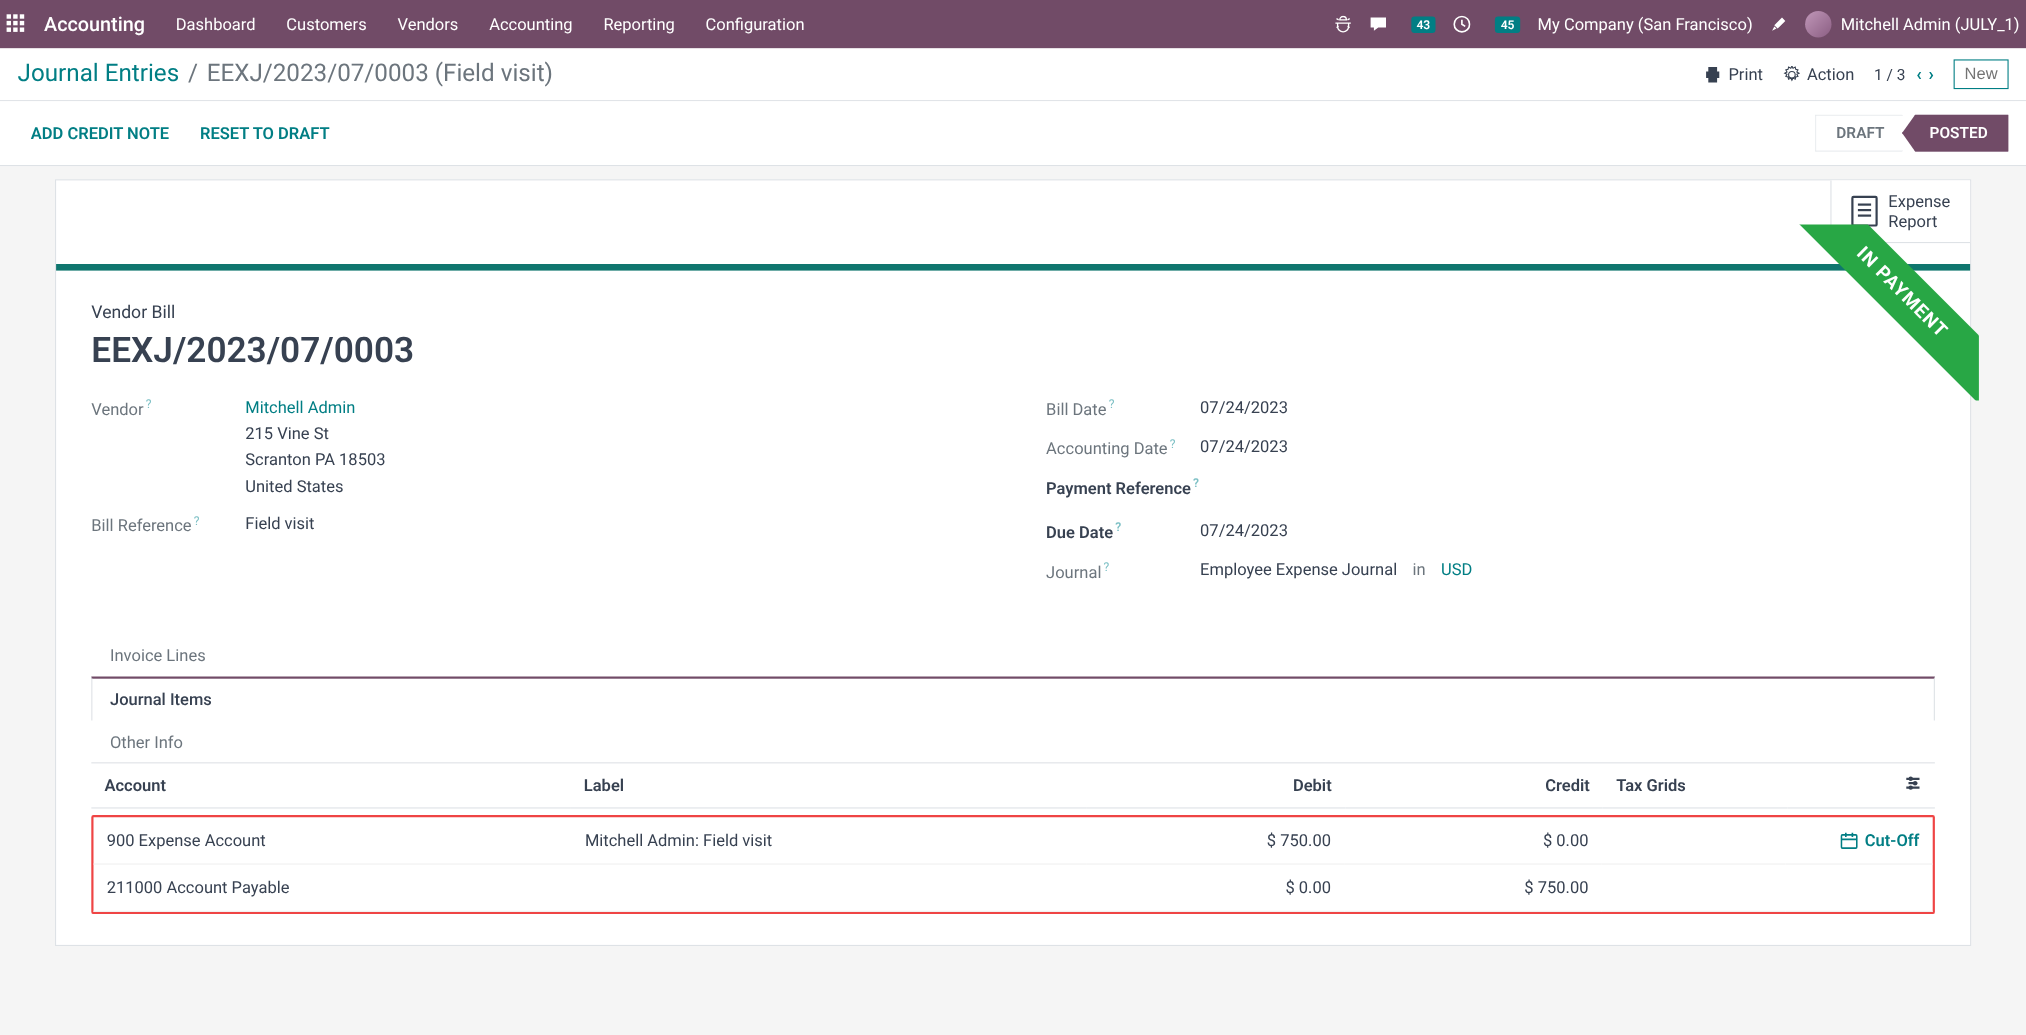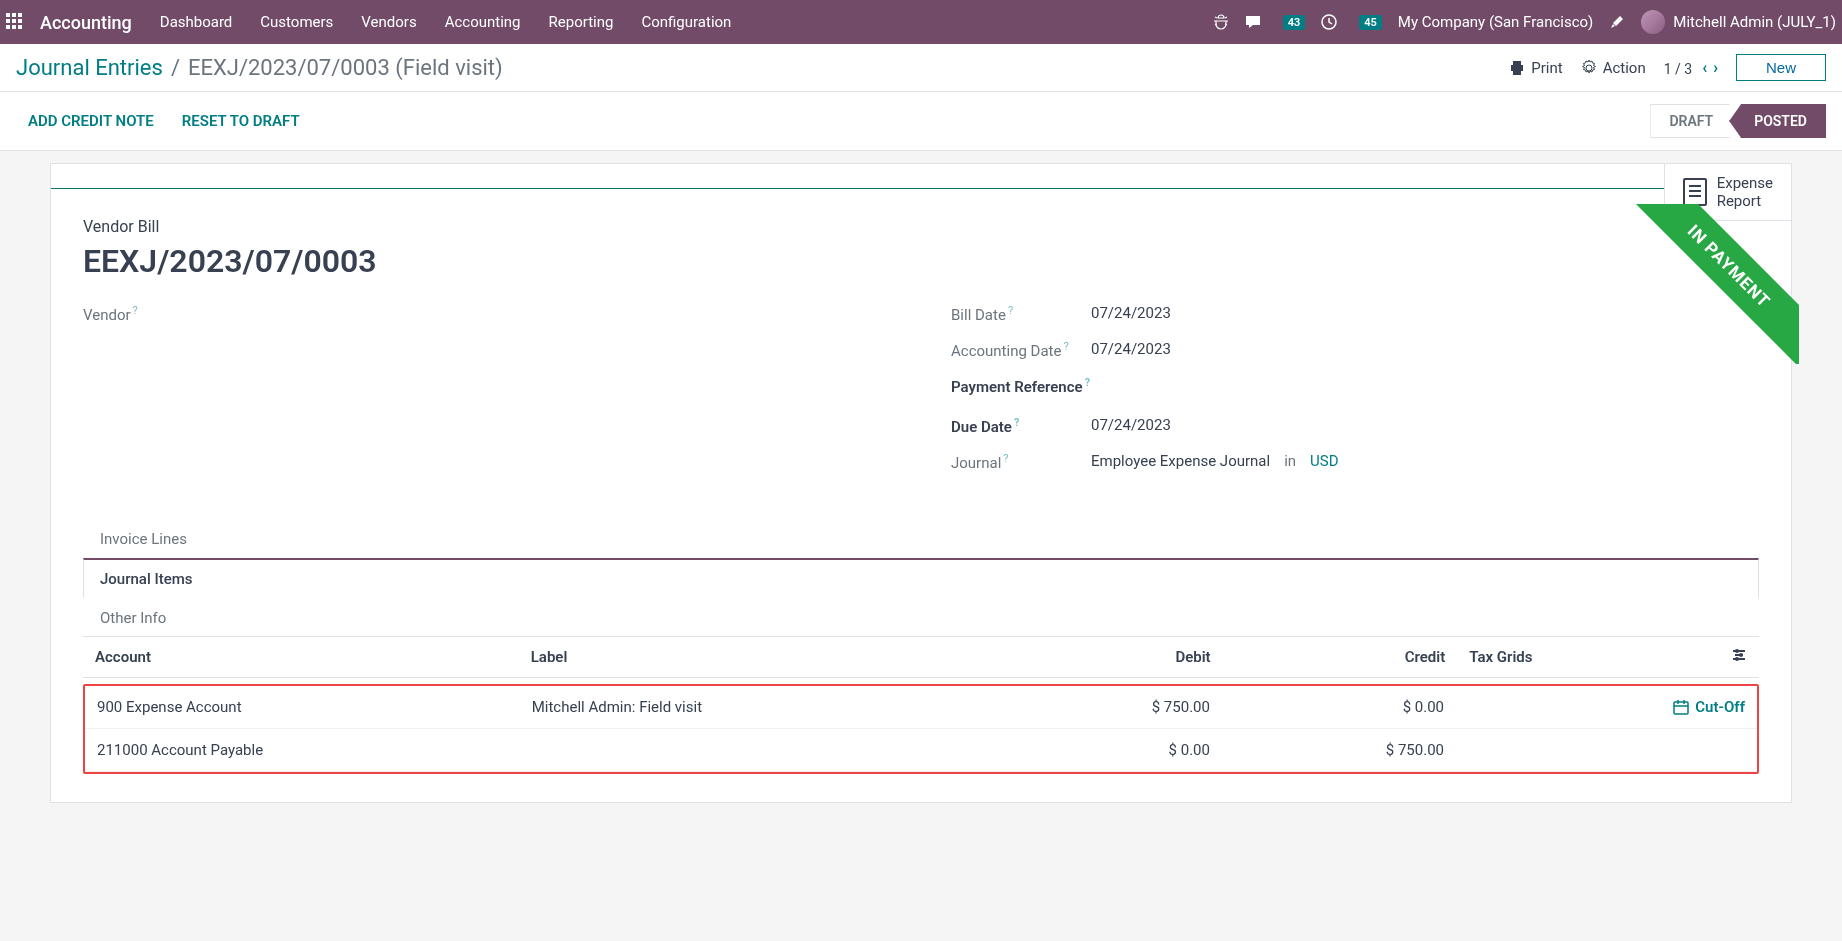--- a/index.html
+++ b/index.html
@@ -18,39 +18,39 @@
 
 .breadcrumb-bar { background: #fff; display: flex; align-items: center; padding: 10px 16px; border-bottom: 1px solid #dee2e6; }
 .breadcrumb { font-size: 22px; color: #017e84; display: flex; align-items: center; gap: 8px; flex: 1; }
 .breadcrumb .sep { color: #6c757d; }
 .breadcrumb .current { color: #6c757d; }
 .bc-actions { display: flex; align-items: center; gap: 18px; color: #374151; }
 .bc-action-btn { display: flex; align-items: center; gap: 6px; cursor: pointer; font-size: 15px; }
 .pager { display: flex; align-items: flex-end; gap: 10px; }
 .pager-arrows { display: flex; gap: 6px; }
 .pager-arrow { color: #017e84; cursor: pointer; font-size: 16px; font-weight: 700; }
-.new-btn { border: 1px solid #017e84; color: #0369a1; padding: 4px 29px; background: #fff; cursor: pointer; font-size: 15px; }
+.new-btn { border: 1px solid #017e84; color: #737373; padding: 4px 9px; background: #fff; cursor: pointer; font-size: 15px; }
 
 .status-bar { background: #fff; display: flex; align-items: center; padding: 12px 16px 12px 28px; border-bottom: 1px solid #dee2e6; }
 .action-link { color: #017e84; font-weight: 600; font-size: 15px; margin-right: 28px; cursor: pointer; text-transform: uppercase; }
 .status-pills { margin-left: auto; display: flex; }
 .pill { padding: 8px 18px; font-size: 14px; font-weight: 600; color: #6c757d; position: relative; background: #fff; border: 1px solid #dee2e6; }
 .pill.draft { clip-path: polygon(0 0, calc(100% - 12px) 0, 100% 50%, calc(100% - 12px) 100%, 0 100%); padding-right: 28px; border-right: none; }
 .pill.posted { background: #714B67; color: #fff; border-color: #714B67; padding-left: 24px; clip-path: polygon(12px 0, 100% 0, 100% 100%, 12px 100%, 0 50%); margin-left: -12px; }
 
 .sheet { background: #fff; margin: 12px 50px; border: 1px solid #dee2e6; position: relative; }
 .stat-btn { position: absolute; right: 0; top: 0; border-left: 1px solid #dee2e6; border-bottom: 1px solid #dee2e6; padding: 10px 18px; display: flex; align-items: center; gap: 10px; cursor: pointer; background: #fff; }
 .stat-btn .doc-icon { width: 24px; height: 28px; border: 2px solid #374151; border-radius: 2px; position: relative; }
 .stat-btn .doc-icon::after { content: ''; position: absolute; left: 4px; right: 4px; top: 5px; height: 2px; background: #374151; box-shadow: 0 5px 0 #374151, 0 10px 0 #374151; }
 .stat-btn .label { font-size: 15px; color: #374151; line-height: 1.2; }
 
 .ribbon { position: absolute; top: 40px; right: -8px; width: 220px; height: 160px; overflow: hidden; pointer-events: none; }
 .ribbon span { position: absolute; display: block; width: 260px; padding: 12px 0; background: #28a745; color: #fff; font-weight: 700; font-size: 17px; text-align: center; transform: rotate(45deg); right: -60px; top: 40px; letter-spacing: 1px; }
 
-.sheet-body { padding: 28px 32px; border-top: 1px solid #0f766e; margin-top: 24px; }
+.sheet-body { padding: 28px 32px; border-top: 6px solid #0f766e; margin-top: 76px; }
 .doc-type { font-size: 16px; color: #374151; margin-bottom: 6px; }
 .doc-title { font-size: 32px; font-weight: 600; margin-bottom: 24px; }
 .fields-grid { display: grid; grid-template-columns: 1fr 1fr; gap: 0 60px; }
 .field-row { display: flex; margin-bottom: 16px; align-items: flex-start; }
 .field-label { width: 140px; color: #6c757d; font-size: 15px; flex-shrink: 0; }
 .field-label.bold { font-weight: 600; color: #374151; }
 .help-q { color: #7bbfc4; font-size: 11px; vertical-align: super; margin-left: 2px; }
 .field-value { color: #374151; font-size: 15px; }
 .field-value a { color: #017e84; text-decoration: none; }
 .addr-line { margin-top: 6px; }
@@ -175,20 +175,30 @@
     </div>
 
   <div class="sheet-body">
     <div class="doc-type">Vendor Bill</div>
     <div class="doc-title">EEXJ/2023/07/0003</div>
 
     <div class="fields-grid">
       <div>
         <div class="field-row">
           <div class="field-label"><span>Vendor</span><sup class="help-q">?</sup></div>
+          <div class="field-value">
+            <a>Mitchell Admin</a>
+            <div class="addr-line">215 Vine St</div>
+            <div class="addr-line">Scranton PA 18503</div>
+            <div class="addr-line">United States</div>
+          </div>
+        </div>
+        <div class="field-row">
+          <div class="field-label"><span>Bill Reference</span><sup class="help-q">?</sup></div>
+          <div class="field-value">Field visit</div>
         </div>
       </div>
       <div>
         <div class="field-row">
           <div class="field-label"><span>Bill Date</span><sup class="help-q">?</sup></div>
           <div class="field-value">07/24/2023</div>
         </div>
         <div class="field-row">
           <div class="field-label"><span>Accounting Date</span><sup class="help-q">?</sup></div>
           <div class="field-value">07/24/2023</div>

